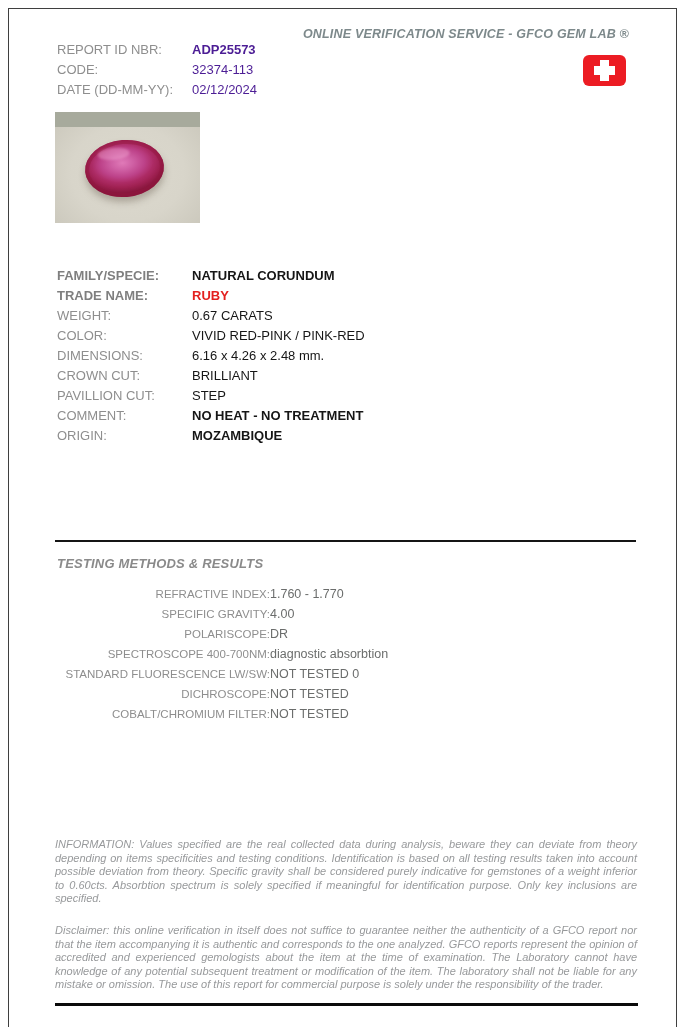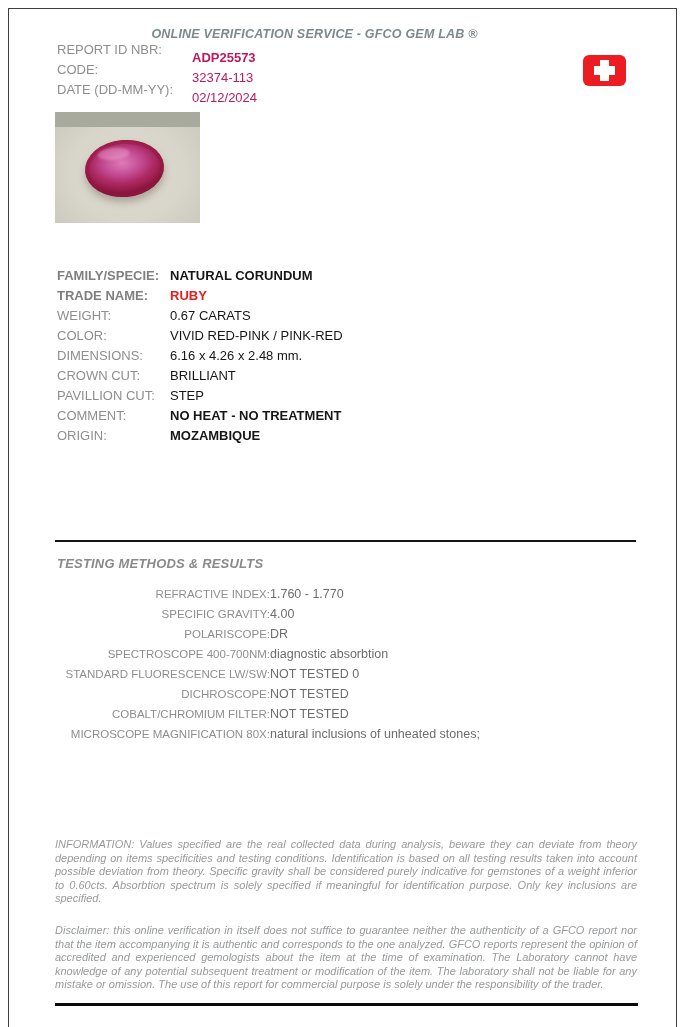--- a/index.html
+++ b/index.html
@@ -9,28 +9,28 @@
     font-family:"Liberation Sans",sans-serif;
     -webkit-font-smoothing:antialiased;
   }
   .doc-frame{
     position:absolute;left:8px;top:8px;width:669px;height:1030px;
     border:1px solid #3f3f3f;border-bottom:none;box-sizing:border-box;
     background:#fff;
   }
   
   .service-title{
-    position:absolute;top:27px;left:0;right:56px;text-align:center;
+    position:absolute;top:27px;left:0;right:56px;text-align:right;
     font-size:12.5px;font-style:italic;font-weight:bold;
     color:#7d898b;letter-spacing:.2px;
   }
   .meta-block{position:absolute;left:57px;top:42px;}
   .meta-block .row{display:flex;height:20px;align-items:flex-start;font-size:13px;}
   .meta-block .lbl{width:135px;color:#8e8e8e;}
-  .meta-block .val{color:#be185d;margin-top:8px;}
+  .meta-block .val{color:#4c1d95;}
   .meta-block .row.value-bold .val{font-weight:bold;}
   
   .flag{
     position:absolute;left:583px;top:55px;width:43px;height:31px;
     background:#ec1c23;border-radius:6px;
   }
   .flag .v,.flag .h{position:absolute;background:#ffffff;}
   .flag .v{left:17px;top:5px;width:9px;height:21px;}
   .flag .h{left:11px;top:11px;width:21px;height:9px;}
   
@@ -48,21 +48,21 @@
     box-shadow:inset 0 0 0 4px rgba(146,22,62,.45), inset 0 -4px 8px rgba(120,10,45,.5),
       0 5px 7px rgba(115,105,90,.45);
   }
   .photo .gem::after{
     content:"";position:absolute;left:18%;top:12%;width:40%;height:22%;
     border-radius:50%;background:rgba(255,190,225,.35);filter:blur(1px);
   }
   
   .ident-block{position:absolute;left:57px;top:265px;}
   .ident-block .row{display:flex;height:20px;align-items:center;font-size:13px;}
-  .ident-block .lbl{width:113px;color:#8e8e8e;}
+  .ident-block .lbl{width:135px;color:#8e8e8e;}
   .ident-block .val{color:#161616;}
   .ident-block .row.label-bold .lbl{font-weight:bold;color:#7f7f7f;}
   .ident-block .row.value-bold .val{font-weight:bold;}
   .ident-block .row.value-accent .val{color:#e3201f;}
   
   .divider{position:absolute;left:55px;top:540px;width:581px;height:2px;background:#151515;}
   .testing-title{
     position:absolute;left:57px;top:556px;
     font-size:13px;font-weight:bold;font-style:italic;color:#8a8a8a;letter-spacing:.2px;
   }
@@ -198,23 +198,19 @@
     <div class="row">
       <span class="lbl">DICHROSCOPE:</span>
       <span class="val">NOT TESTED</span>
     </div>
 
     <div class="row">
       <span class="lbl">COBALT/CHROMIUM FILTER:</span>
       <span class="val">NOT TESTED</span>
     </div>
 
-    <div class="row">
-      <span class="lbl">MICROSCOPE MAGNIFICATION 80X:</span>
-      <span class="val">natural inclusions of unheated stones;</span>
-    </div>
   </div>
 
 <div class="para info">INFORMATION: Values specified are the real collected data during analysis, beware they can deviate from theory depending on items specificities and testing conditions. Identification is based on all testing results taken into account possible deviation from theory. Specific gravity shall be considered purely indicative for gemstones of a weight inferior to 0.60cts. Absorbtion spectrum is solely specified if meaningful for identification purpose. Only key inclusions are specified.</div>
 
 <div class="para disclaimer">Disclaimer: this online verification in itself does not suffice to guarantee neither the authenticity of a GFCO report nor that the item accompanying it is authentic and corresponds to the one analyzed. GFCO reports represent the opinion of accredited and experienced gemologists about the item at the time of examination. The Laboratory cannot have knowledge of any potential subsequent treatment or modification of the item. The laboratory shall not be liable for any mistake or omission. The use of this report for commercial purpose is solely under the responsibility of the trader.</div>
 
 <div class="bottom-rule"></div>
 
 </body></html>

